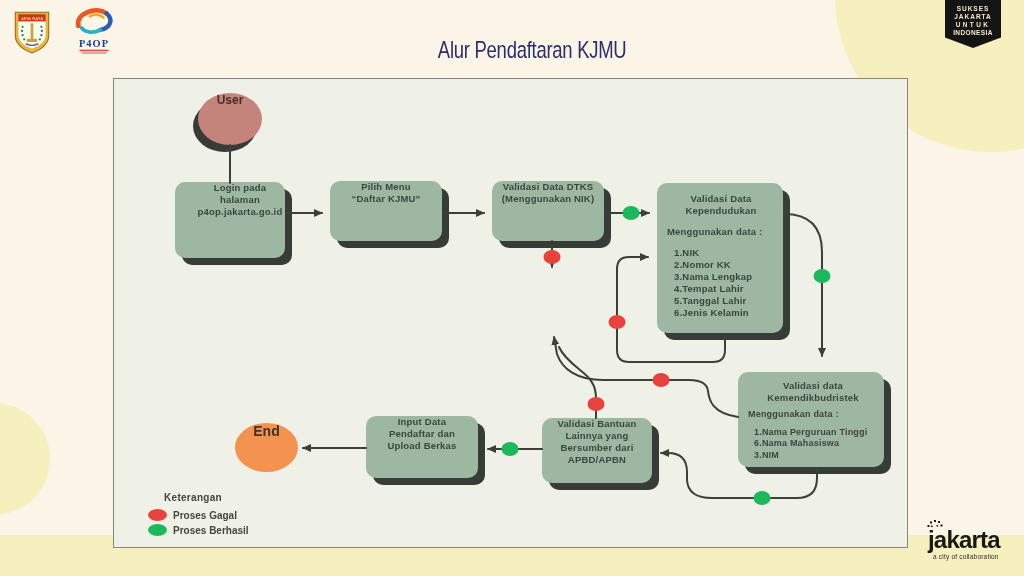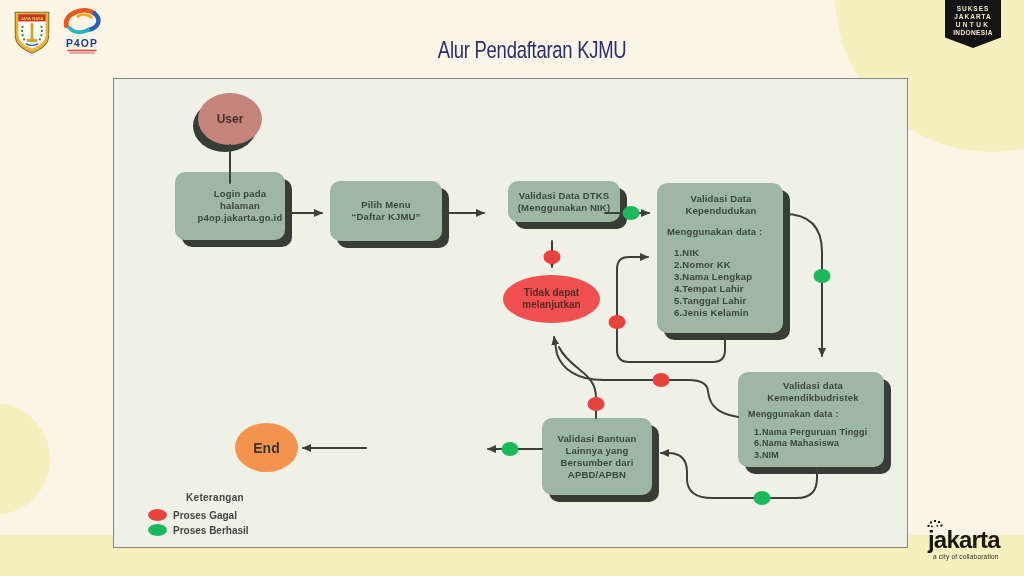--- a/index.html
+++ b/index.html
@@ -24,52 +24,52 @@
   .badge .wide { letter-spacing:2.4px; }
   .badge .tight { letter-spacing:0.4px; }
 
   .logo { position:absolute; }
 
   
   .panel { position:absolute; left:113px; top:78px; width:795px; height:470px;
     background:#eff1e7; border:1px solid #85857c; }
 
   
-  .node { position:absolute; display:flex; align-items:center; justify-content:center;
+  .node { position:absolute; display:flex; justify-content:center;
     text-align:center; white-space:pre-line; color:#3a463c; font-weight:bold; }
   .proc { background:#9db7a3; border-radius:10px; box-shadow:7px 7px 0 #383c36;
     font-size:9.5px; line-height:12px; letter-spacing:0.2px; }
   .ellipse { border-radius:50%; }
   .n-user { left:198px; top:93px; width:64px; height:52px; background:#c5847b;
     box-shadow:-5px 7px 0 #383c36; font-size:12px; color:#402f2a; }
-  .n-login { left:175px; top:172px; width:110px; height:68px;padding-left:20px; }
+  .n-login { left:175px; top:182px; width:110px; height:76px;padding-left:20px; }
   .n-pilih { left:330px; top:181px; width:112px; height:60px; }
-  .n-dtks  { left:508px; top:181px; width:112px; height:41px; }
+  .n-dtks  { left:492px; top:181px; width:112px; height:60px; }
   .n-kependudukan { left:657px; top:183px; width:126px; height:150px;
     flex-direction:column; align-items:stretch; justify-content:flex-start;
     text-align:left; padding:10px 8px 8px 10px; }
   .n-kependudukan .bx-title { text-align:center; margin-bottom:9px; }
   .n-kependudukan .bx-sub { margin-bottom:9px; }
   .n-kependudukan .bx-items { padding-left:7px; }
   .n-kemendik { left:738px; top:372px; width:146px; height:95px;
     flex-direction:column; align-items:stretch; justify-content:flex-start;
     text-align:left; padding:8px 6px 6px 10px; font-size:9px; line-height:11.5px; }
   .n-kemendik .bx-title { text-align:center; margin-bottom:6px; font-size:9.5px; }
   .n-kemendik .bx-sub { margin-bottom:6px; }
   .n-kemendik .bx-items { padding-left:6px; }
   .n-tidak { left:503px; top:275px; width:97px; height:48px; background:#f15050;
     font-size:10px; line-height:12.5px; color:#5a2b24; }
-  .n-bantuan { left:542px; top:418px; width:110px; height:77px; }
+  .n-bantuan { left:542px; top:418px; width:110px; height:65px; }
   .n-input { left:366px; top:416px; width:112px; height:62px; }
   .n-end { left:235px; top:423px; width:63px; height:49px; background:#f49350;
     font-size:14px; color:#3c352e; }
 
   
   .legend { position:absolute; left:148px; top:492px; font-size:10px; color:#45453f; font-weight:bold; }
-  .legend-title { margin-left:22px; margin-bottom:3px; letter-spacing:0.3px;padding-left:16px; }
+  .legend-title { margin-bottom:3px; letter-spacing:0.3px;padding-left:16px; }
   .legend-row { display:flex; align-items:flex-end; height:15px; }
   .legend-pill { width:19px; height:12px; border-radius:50%; margin-right:6px; }
   .pill-fail { background:#e8423c; }
   .pill-ok { background:#1cb85c; }
 
   
   .wires { position:absolute; left:0; top:0; pointer-events:none; }
 
   
   .wordmark { position:absolute; left:928px; top:527px; }
@@ -100,21 +100,21 @@
       <circle cx="8" cy="26" r="1.1" fill="#3e7d3a"></circle>
         <circle cx="9.5" cy="30" r="1.1" fill="#3e7d3a"></circle>
       <circle cx="26" cy="18" r="1.1" fill="#3e7d3a"></circle>
         <circle cx="26.5" cy="22" r="1.1" fill="#3e7d3a"></circle>
       <circle cx="26" cy="26" r="1.1" fill="#3e7d3a"></circle>
         <circle cx="24.5" cy="30" r="1.1" fill="#3e7d3a"></circle>
       <path d="M11 34 Q17 37.5 23 34" stroke="#3a62a8" stroke-width="1.4" fill="none"></path>
     </svg>
   </div>
 
-  <div class="logo" style="left:57px; top:4px;">
+  <div class="logo" style="left:69px; top:4px;font-family:Liberation Serif, serif;">
     <svg width="50" height="54" viewBox="0 0 48 52">
       <path d="M9 21 C6 9 26 2 36 9" stroke="#e8591f" stroke-width="4.6" fill="none" stroke-linecap="round"></path>
       <path d="M36 9 C43 15 40 23 30 25" stroke="#2a5fb0" stroke-width="4.2" fill="none" stroke-linecap="round"></path>
       <path d="M12 23 C16 28 24 28 30 25" stroke="#27b3c4" stroke-width="3.6" fill="none" stroke-linecap="round"></path>
       <path d="M20 12 C24 9 30 10 33 13" stroke="#f2a71b" stroke-width="2.4" fill="none" stroke-linecap="round"></path>
       <text x="24" y="41" font-size="10" font-weight="bold" fill="#1d3f8f" text-anchor="middle" letter-spacing="1">P4OP</text>
       <rect x="10" y="44" width="28" height="1.6" fill="#c0392b" opacity="0.85"></rect>
       <rect x="12" y="46.5" width="24" height="1.3" fill="#c0392b" opacity="0.6"></rect>
     </svg>
   </div>
@@ -152,37 +152,38 @@
     <span class="bx-title">Validasi Data
 Kependudukan</span>
     <span class="bx-sub">Menggunakan data :</span>
     <span class="bx-items">1.NIK
 2.Nomor KK
 3.Nama Lengkap
 4.Tempat Lahir
 5.Tanggal Lahir
 6.Jenis Kelamin</span>
   </div>
-  <div class="node ellipse n-tidak">
-    <span>Tidak dapat
-melanjutkan</span>
-  </div>
   <div class="node proc n-kemendik">
     <span class="bx-title">Validasi data
 Kemendikbudristek</span>
     <span class="bx-sub">Menggunakan data :</span>
     <span class="bx-items">1.Nama Perguruan Tinggi
 6.Nama Mahasiswa
 3.NIM</span>
   </div>
   <div class="node proc n-bantuan">
     <span>Validasi Bantuan
 Lainnya yang
 Bersumber dari
 APBD/APBN</span>
+  </div>
+  <div class="node proc n-input">
+    <span>Input Data
+Pendaftar dan
+Upload Berkas</span>
   </div>
   <div class="node ellipse n-end">
     <span>End</span>
   </div>
 
   <svg class="wires" width="1024" height="576" viewBox="0 0 1024 576">
     <defs>
       <marker id="arw" markerWidth="9" markerHeight="8" refX="8" refY="4" orient="auto" markerUnits="userSpaceOnUse">
         <path d="M0 0 L9 4 L0 8 Z" fill="#3c4036"></path>
       </marker>

